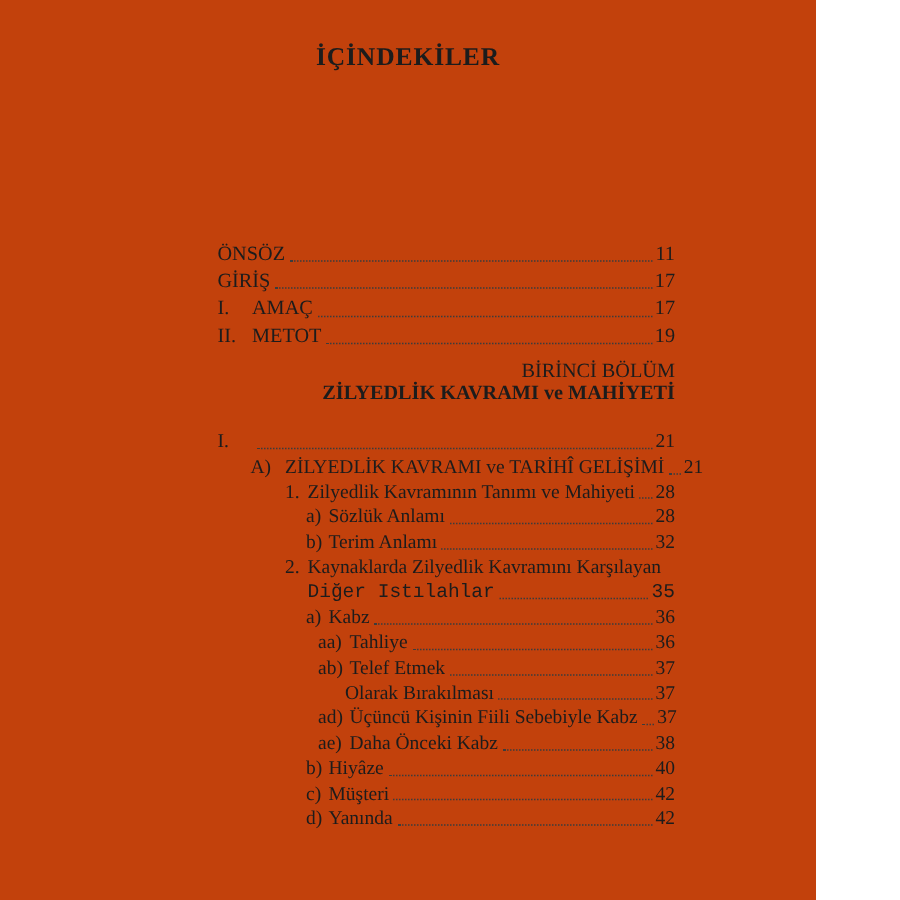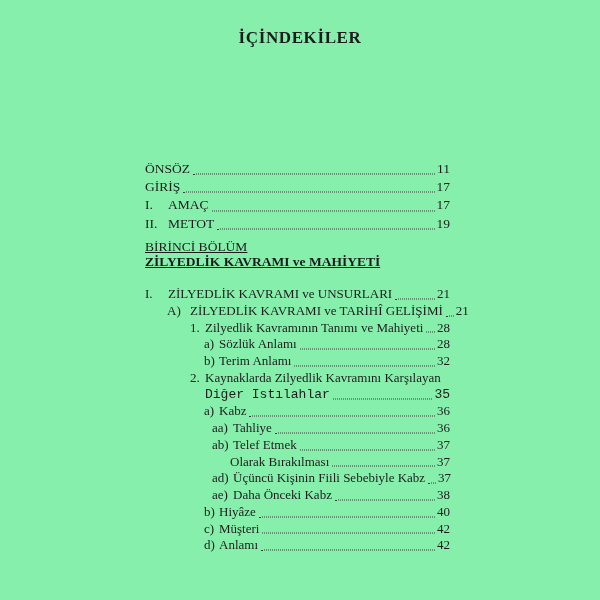--- a/index.html
+++ b/index.html
@@ -2,23 +2,23 @@
 <html><head>
 <meta charset="utf-8">
 <style>
   html, body {
     margin: 0;
     padding: 0;
     background: #ffffff;
   }
   .page {
     position: relative;
-    width: 600px;
+    width: 544px;
     height: 600px;
-    background: #86efac;
+    background: #c2410c;
     font-family: "Liberation Serif", "DejaVu Serif", serif;
     color: #1c1c1c;
     overflow: hidden;
   }
   .title {
     position: absolute;
     top: 28px;
     left: 0;
     right: 0;
     margin: 0;
@@ -40,24 +40,23 @@
     left: 0;
     right: 0;
     font-size: 13.5px;
   }
   .front-list .row { line-height: 18.2px; }
   .section-header {
     position: absolute;
     top: 240px;
     left: 0;
     right: 0;
-    text-align: left;
+    text-align: right;
     font-size: 13.5px;
     line-height: 14.6px;
-    text-decoration: underline;
   }
   .section-header .sh2 { font-weight: bold; }
   .entry-list {
     position: absolute;
     top: 286px;
     left: 0;
     right: 0;
     font-size: 13px;
   }
   .entry-list .row { line-height: 16.75px; }
@@ -129,21 +128,20 @@
       </div>
 
     <div class="section-header">
       <div class="sh1">BİRİNCİ BÖLÜM</div>
       <div class="sh2">ZİLYEDLİK KAVRAMI ve MAHİYETİ</div>
     </div>
 
     <div class="entry-list" id="entry-list">
         <div class="row lvl0">
     <span class="lbl">I.</span>
-    <span class="txt">ZİLYEDLİK KAVRAMI ve UNSURLARI</span>
     <span class="dots"></span>
     <span class="pg">21</span>
   </div>
         <div class="row lvlA">
     <span class="lbl">A)</span>
     <span class="txt">ZİLYEDLİK KAVRAMI ve TARİHÎ GELİŞİMİ</span>
     <span class="dots"></span>
     <span class="pg">21</span>
   </div>
         <div class="row lvl1">
@@ -218,19 +216,19 @@
     <span class="pg">40</span>
   </div>
         <div class="row lvla">
     <span class="lbl">c)</span>
     <span class="txt">Müşteri</span>
     <span class="dots"></span>
     <span class="pg">42</span>
   </div>
         <div class="row lvla">
     <span class="lbl">d)</span>
-    <span class="txt">Anlamı</span>
+    <span class="txt">Yanında</span>
     <span class="dots"></span>
     <span class="pg">42</span>
   </div>
       </div>
   </div>
 </div>
 
 </body></html>

